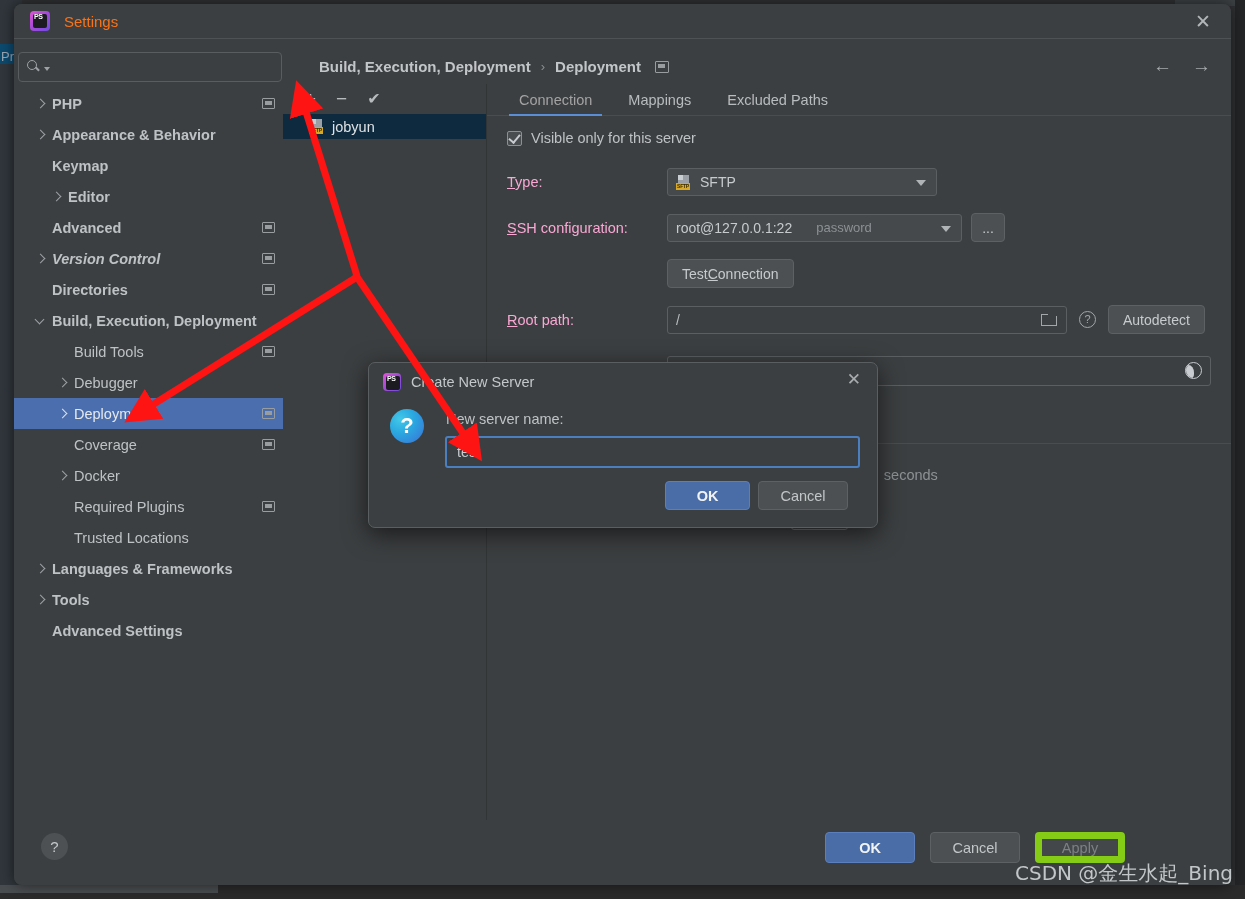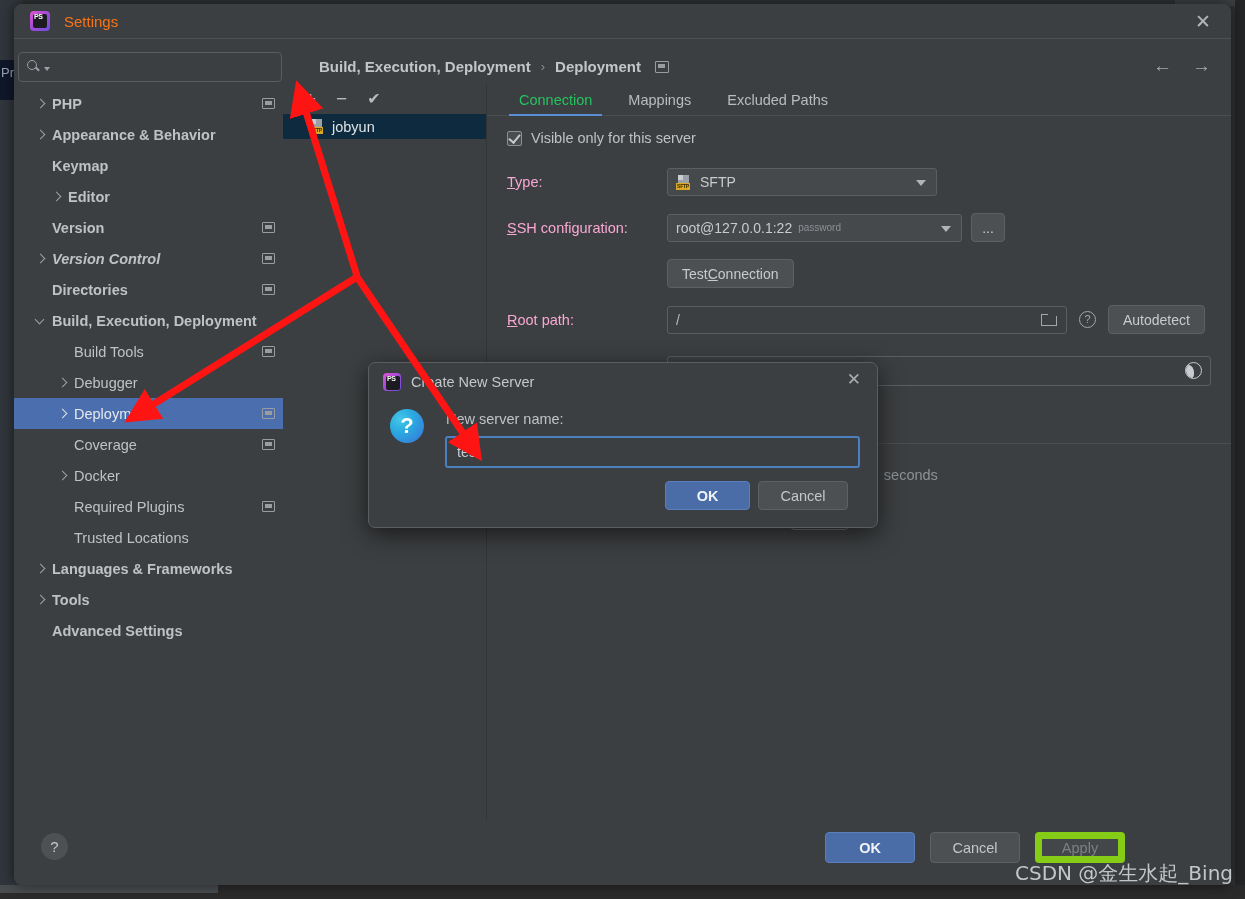--- a/index.html
+++ b/index.html
@@ -6,21 +6,21 @@
   html, body {
     width: 1245px; height: 899px;
     background: #2b2b2b;
     font-family: "Liberation Sans", sans-serif;
     overflow: hidden;
   }
   #root { position: relative; width: 1245px; height: 899px; background: #2f3133; }
 
   
   .bg-left-strip { position:absolute; left:0; top:0; width:22px; height:899px; background:#30363c; }
-  .bg-left-tab { position:absolute; left:0; top:60px; width:18px; height:40px; background:#0f172a; }
+  .bg-left-tab { position:absolute; left:0; top:44px; width:18px; height:20px; background:#0c4a6e; }
   .bg-left-tab span { color:#9aa7b4; font-size:13px; position:absolute; left:1px; top:5px; white-space:nowrap; }
   .bg-bottom { position:absolute; left:0; bottom:0; width:1245px; height:14px; background:#2b2b2b; }
   .bg-bottom-bar { position:absolute; left:0; bottom:6px; width:218px; height:8px; background:#4a4d50; }
   .bg-right-strip { position:absolute; right:0; top:0; width:10px; height:885px; background:#232527; }
   .bg-top-right { position:absolute; right:10px; top:0; width:60px; height:6px; background:#3c4043; }
 
   
   .win {
     position:absolute; left:14px; top:4px; width:1217px; height:881px;
     background:#3c3f41; border-radius:8px;
@@ -112,21 +112,21 @@
   }
   .sftp-icon { width:16px; height:15px; position:relative; flex:0 0 auto; }
   .sftp-icon .page { position:absolute; left:2px; top:0; width:11px; height:12px; background:#9aa0a6; }
   .sftp-icon .corner { position:absolute; left:2px; top:0; width:5px; height:5px; background:#c9ced3; }
   .sftp-icon .tag { position:absolute; left:0; bottom:0; width:14px; height:7px; background:#d9a824; color:#3a2c00; font-size:5px; font-weight:bold; text-align:center; line-height:7px; letter-spacing:-.2px;}
 
   
   .formarea { position:absolute; left:204px; top:45px; right:0; bottom:0; background:#3c3f41; }
   .tabs { height:32px; display:flex; align-items:flex-end; padding-left:14px; gap:0; border-bottom:1px solid #4a4d4f;}
   .tab { padding:0 18px 7px 18px; color:#b9bcbf; font-size:14.5px; cursor:pointer; position:relative;}
-  .tab.active { color:#22c55e;margin-top:16px; }
+  .tab.active { color:#a3a3a3;margin-top:16px; }
   .tab.active::after{content:"";position:absolute;left:8px;right:8px;bottom:-1px;height:2.5px;background:#5a8fd6;}
 
   .form { position:absolute; left:0; top:32px; right:0; bottom:0; padding:14px 20px 0 20px; }
   .frow { display:flex; align-items:center; margin-bottom:17px; }
   .lbl-w { width:160px; color:#f9a8d4; font-size:14.5px; flex:0 0 auto;}
   .lbl-w u { text-decoration:underline; }
   .cbx {
     width:15px;height:15px;border:1.5px solid #8c9093;border-radius:2px;background:#4a4d4f;
     position:relative; margin-right:9px; flex:0 0 auto; cursor:pointer;
   }
@@ -136,21 +136,21 @@
   }
   .cbx.empty { background:#3c3f41; border-color:#6d7174;}
   .cbx-text { color:#bfc2c5; font-size:14.5px; }
 
   .combo {
     height:28px; background:#45494b; border:1px solid #5b5f61; border-radius:3px;
     display:flex; align-items:center; padding:0 8px; color:#c8cbce; font-size:14px; cursor:pointer;
     position:relative;
   }
   .combo .cc { width:0;height:0;border-left:5px solid transparent;border-right:5px solid transparent;border-top:6px solid #b0b4b7; position:absolute; right:10px; top:11px;}
-  .combo .muted { color:#8d9195; margin-left:6px; font-size:10px; }
+  .combo .muted { color:#8d9195; margin-left:24px; font-size:13px; }
 
   .btn {
     height:29px; padding:0 14px; background:#4c5052; border:1px solid #5d6163; border-radius:4px;
     color:#c8cbce; font-size:14px; cursor:pointer; display:inline-flex; align-items:center; justify-content:center;
     font-family:"Liberation Sans",sans-serif;
   }
   .btn u { text-decoration:underline; }
 
   .txtfield {
     height:28px; background:#3c3f41; border:1px solid #5b5f61; border-radius:3px;
@@ -266,21 +266,21 @@
         <div class="tree-item bold" style="padding-left: 22px;">
           <span class="arrow noarrow"></span>
           <span class="lbl">Keymap</span>
         </div>
         <div class="tree-item bold" style="padding-left: 38px;">
           <span class="arrow"></span>
           <span class="lbl">Editor</span>
         </div>
         <div class="tree-item bold" style="padding-left: 22px;">
           <span class="arrow noarrow"></span>
-          <span class="lbl">Version</span>
+          <span class="lbl">Advanced</span>
           <span class="proj"></span>
         </div>
         <div class="tree-item bold" style="padding-left: 22px; font-style: italic;">
           <span class="arrow"></span>
           <span class="lbl">Version Control</span>
           <span class="proj"></span>
         </div>
         <div class="tree-item bold" style="padding-left: 22px;">
           <span class="arrow noarrow"></span>
           <span class="lbl">Directories</span>

